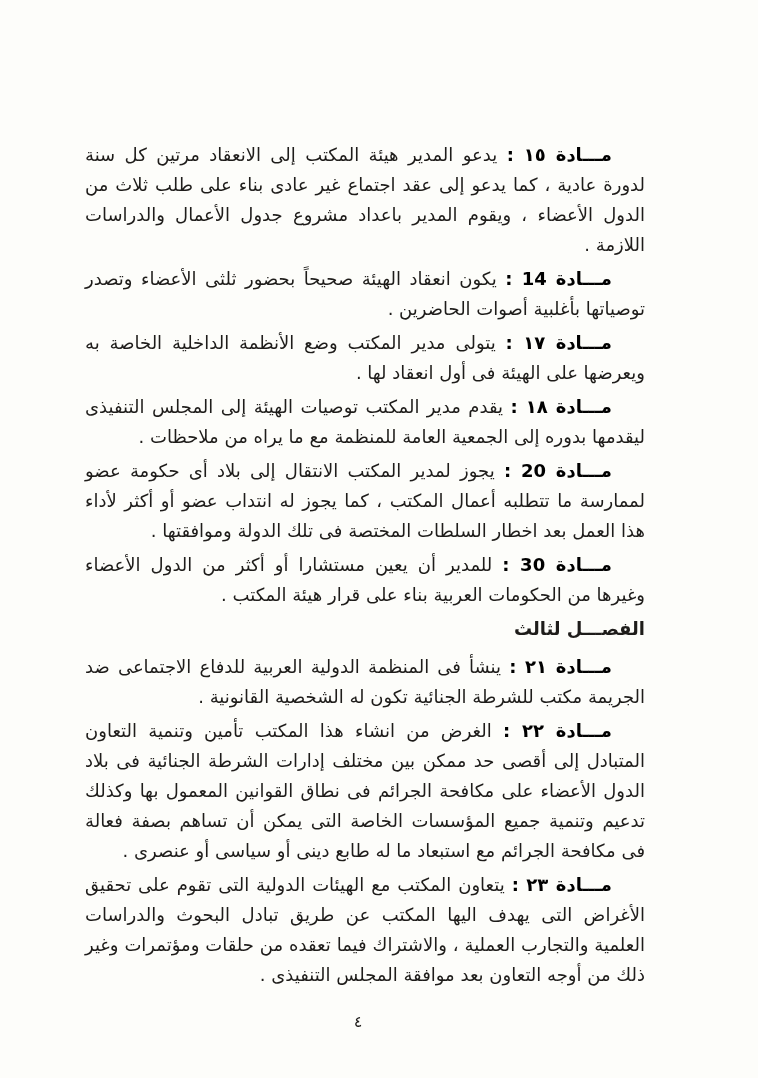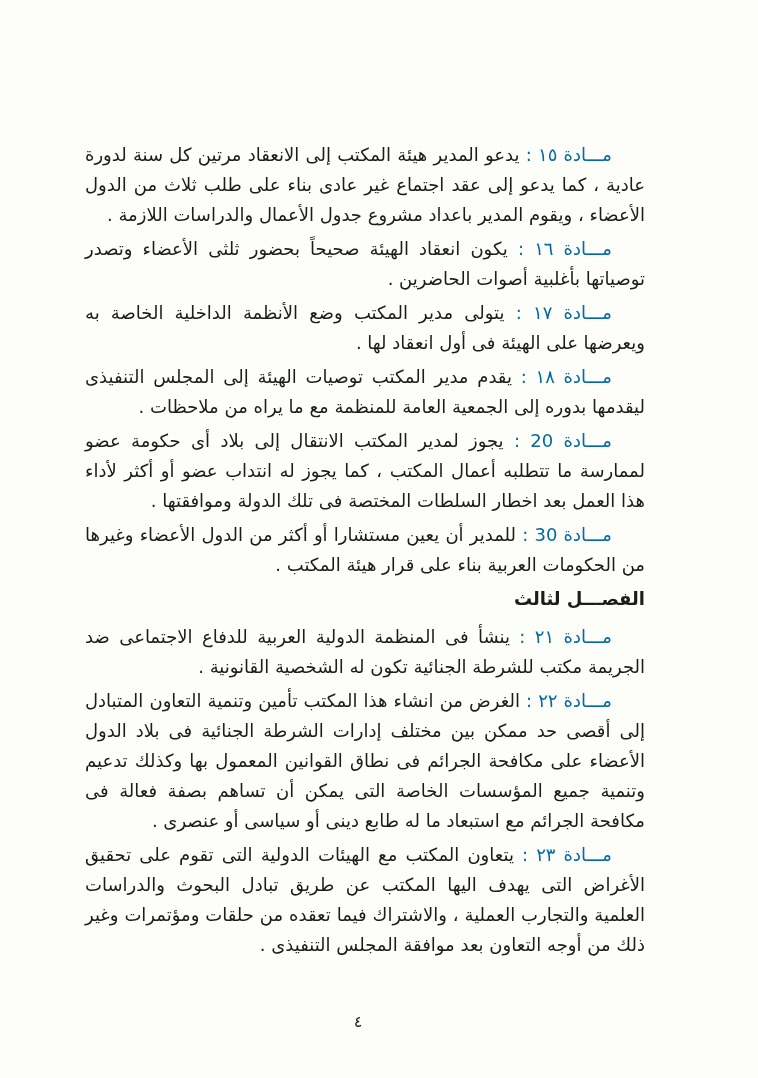--- a/index.html
+++ b/index.html
@@ -28,22 +28,22 @@
     direction: rtl;
     text-align: justify;
     font-size: 18px;
     line-height: 30px;
   }
   p.article {
     margin: 0 0 4px 0;
     text-indent: 33px; 
   }
   p.article .label {
-    font-weight: normal;
-    color: #0369a1;
+    font-weight: bold;
+    color: #000000;
   }
   .chapter-heading {
     font-weight: bold;
     font-size: 18px;
     margin: 4px 0 8px 0;
     text-indent: 0;
     letter-spacing: 1px;
   }
   .chapter-subtitle {
     text-align: center;
@@ -64,21 +64,21 @@
   }
 </style>
 </head>
 <body>
 
 <div class="page">
   <div class="text-block">
 
     <p class="article"><span class="label">مـــادة ١٥ :</span> <span class="body">يدعو المدير هيئة المكتب إلى الانعقاد مرتين كل سنة لدورة عادية ، كما يدعو إلى عقد اجتماع غير عادى بناء على طلب ثلاث من الدول الأعضاء ، ويقوم المدير باعداد مشروع جدول الأعمال والدراسات اللازمة .</span></p>
 
-    <p class="article"><span class="label">مـــادة ١٦ :</span> <span class="body">يكون انعقاد الهيئة صحيحاً بحضور ثلثى الأعضاء وتصدر توصياتها بأغلبية أصوات الحاضرين .</span></p>
+    <p class="article"><span class="label">مـــادة 14 :</span> <span class="body">يكون انعقاد الهيئة صحيحاً بحضور ثلثى الأعضاء وتصدر توصياتها بأغلبية أصوات الحاضرين .</span></p>
 
     <p class="article"><span class="label">مـــادة ١٧ :</span> <span class="body">يتولى مدير المكتب وضع الأنظمة الداخلية الخاصة به ويعرضها على الهيئة فى أول انعقاد لها .</span></p>
 
     <p class="article"><span class="label">مـــادة ١٨ :</span> <span class="body">يقدم مدير المكتب توصيات الهيئة إلى المجلس التنفيذى ليقدمها بدوره إلى الجمعية العامة للمنظمة مع ما يراه من ملاحظات .</span></p>
 
     <p class="article"><span class="label">مـــادة 20 :</span> <span class="body">يجوز لمدير المكتب الانتقال إلى بلاد أى حكومة عضو لممارسة ما تتطلبه أعمال المكتب ، كما يجوز له انتداب عضو أو أكثر لأداء هذا العمل بعد اخطار السلطات المختصة فى تلك الدولة وموافقتها .</span></p>
 
     <p class="article"><span class="label">مـــادة 30 :</span> <span class="body">للمدير أن يعين مستشارا أو أكثر من الدول الأعضاء وغيرها من الحكومات العربية بناء على قرار هيئة المكتب .</span></p>
 
     <div class="chapter-heading">الفصـــل لثالث</div>

